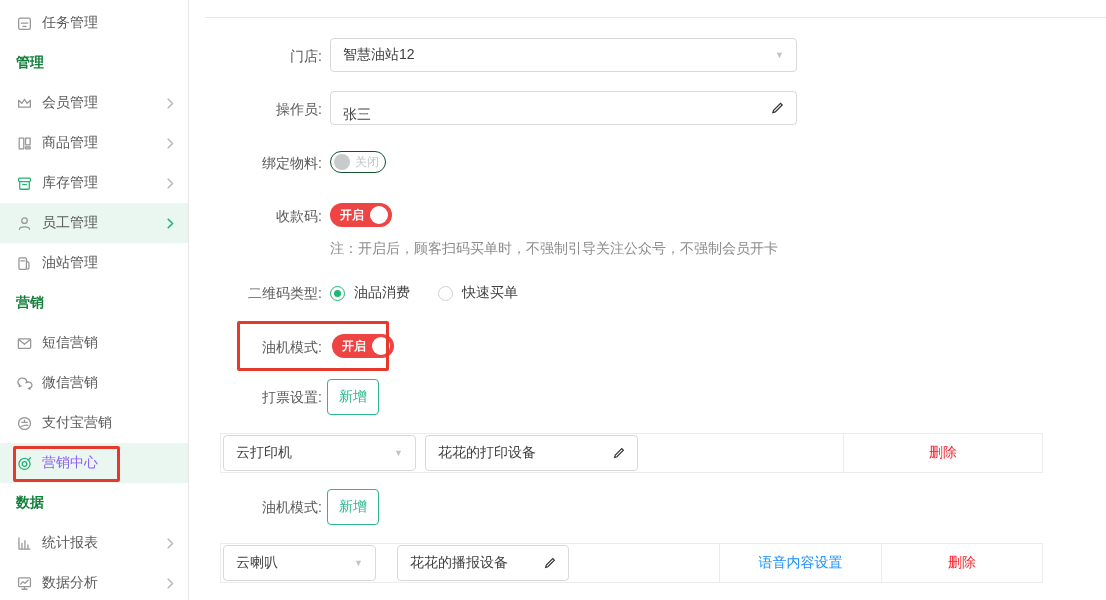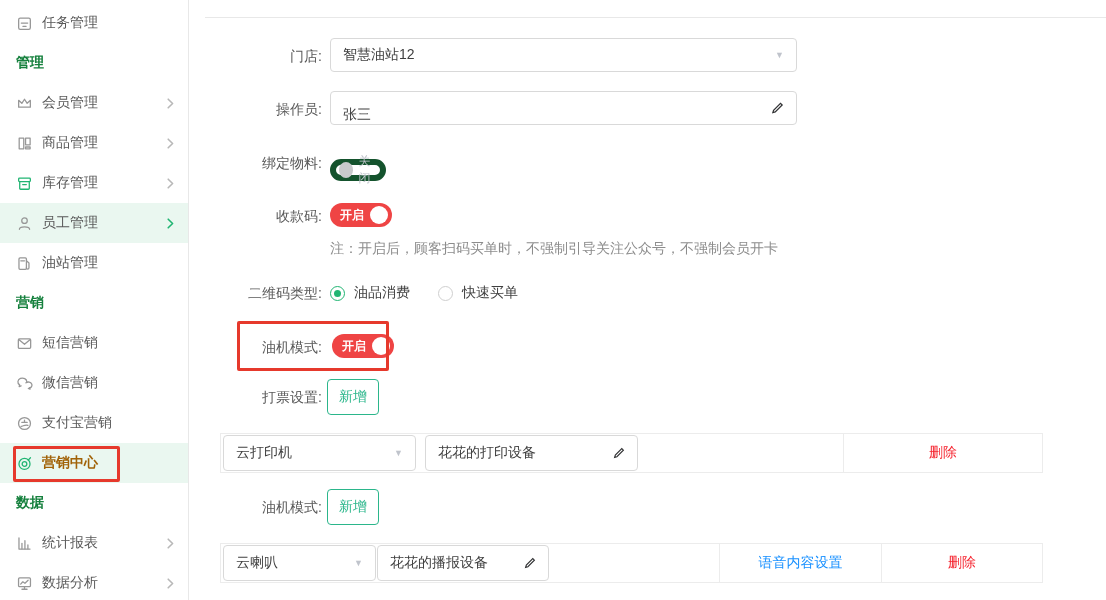--- a/index.html
+++ b/index.html
@@ -10,40 +10,40 @@
   
   .sidebar { position:absolute; left:0; top:0; width:189px; height:600px;
     background:#fff; border-right:1px solid #e8e8e8; padding-top:3px; }
   .s-row { height:40px; display:flex; align-items:center; padding:0 14px 0 16px; cursor:pointer; }
   .s-row .ic { width:17px; height:17px; margin-right:9px; flex:0 0 17px; display:flex; align-items:center; }
   .s-row .lbl { font-size:14px; color:#595959; white-space:nowrap; }
   .s-row .chev { margin-left:auto; display:flex; }
   .s-section { height:40px; display:flex; align-items:center; padding-left:16px;
     font-weight:bold; color:#15803d; font-size:14px; }
   .s-active-bg { background:#eaf7f0; }
-  .s-green .lbl { color:#a16207; font-weight:bold; }
+  .s-green .lbl { color:#8b5cf6; font-weight:normal; }
   svg.gicon { stroke:#979797; fill:none; stroke-width:1.2; stroke-linecap:round; stroke-linejoin:round; }
   svg.accent { stroke:#21b573; }
   svg.chv { stroke:#b8b8b8; fill:none; stroke-width:1.6; stroke-linecap:round; stroke-linejoin:round; }
   svg.chv.green { stroke:#21b573; }
 
   
   .red-box { position:absolute; border:3px solid #e6392c; z-index:9; pointer-events:none; border-radius:2px; }
 
   
   .topline { position:absolute; left:205px; top:17px; width:901px; height:1px; background:#e8e8e8; }
   .f-label { position:absolute; left:198px; width:124px; text-align:right; color:#595959; font-size:14px; }
   .box { position:absolute; background:#fff; border:1px solid #d9d9d9; border-radius:4px;
     display:flex; align-items:center; padding:0 30px 0 12px; color:#3f3f3f; font-size:14px; }
   .caret { position:absolute; right:12px; top:50%; transform:translateY(-54%); font-size:9px; color:#c0c4cc; }
   .pencil { position:absolute; right:11px; top:50%; transform:translateY(-50%); display:flex; }
 
   
   .tg { position:absolute; display:flex; align-items:center; cursor:pointer; border-radius:12px; }
-  .tg.off { width:56px; height:22px; border:6px solid #14532d; background:#fff;margin-top:8px; }
+  .tg.off { width:56px; height:22px; border:1px solid #14532d; background:#fff; }
   .tg.off .dot { width:16px; height:16px; border-radius:50%; background:#c8cacc; margin-left:3px; }
   .tg.off .t { font-size:12px; color:#c0c4cc; margin-left:5px; }
   .tg.on { width:62px; height:24px; background:#ef4444; }
   .tg.on .t { font-size:12px; color:#fff; margin-left:10px; font-weight:bold; }
   .tg.on .dot { width:18px; height:18px; border-radius:50%; background:#fff; margin-left:6px; }
 
   .note { position:absolute; left:330px; top:240px; color:#8c8c8c; font-size:14px; }
 
   
   .radio-group { position:absolute; left:330px; top:284px; display:flex; align-items:center; gap:28px; }
@@ -313,21 +313,21 @@
   </div>
 
   <div class="f-label" style="top:499px;">油机模式:</div>
   <div class="add-btn" style="left:327px; top:489px;">新增</div>
 
   <div class="trow" style="top:543px;">
     <div class="cellbox" style="left:2px; width:153px;">
       <span>云喇叭</span>
       <span class="caret">▼</span>
     </div>
-    <div class="cellbox" style="left:156px; width:172px;">
+    <div class="cellbox" style="left:176px; width:172px;">
       <span>花花的播报设备</span>
       <span class="pencil">
         <svg width="14" height="14" viewBox="0 0 16 16" style="stroke:#303133; fill:none; stroke-width:1.3;">
             <path d="M3,13 L3.8,10.4 L11.2,3 L13,4.8 L5.6,12.2 Z"></path>
           </svg>
       </span>
     </div>
     <div class="op-cell blue-link" style="left:498px; width:162px;">语音内容设置</div>
     <div class="op-cell red-link" style="left:660px; width:161px;">删除</div>
   </div>

